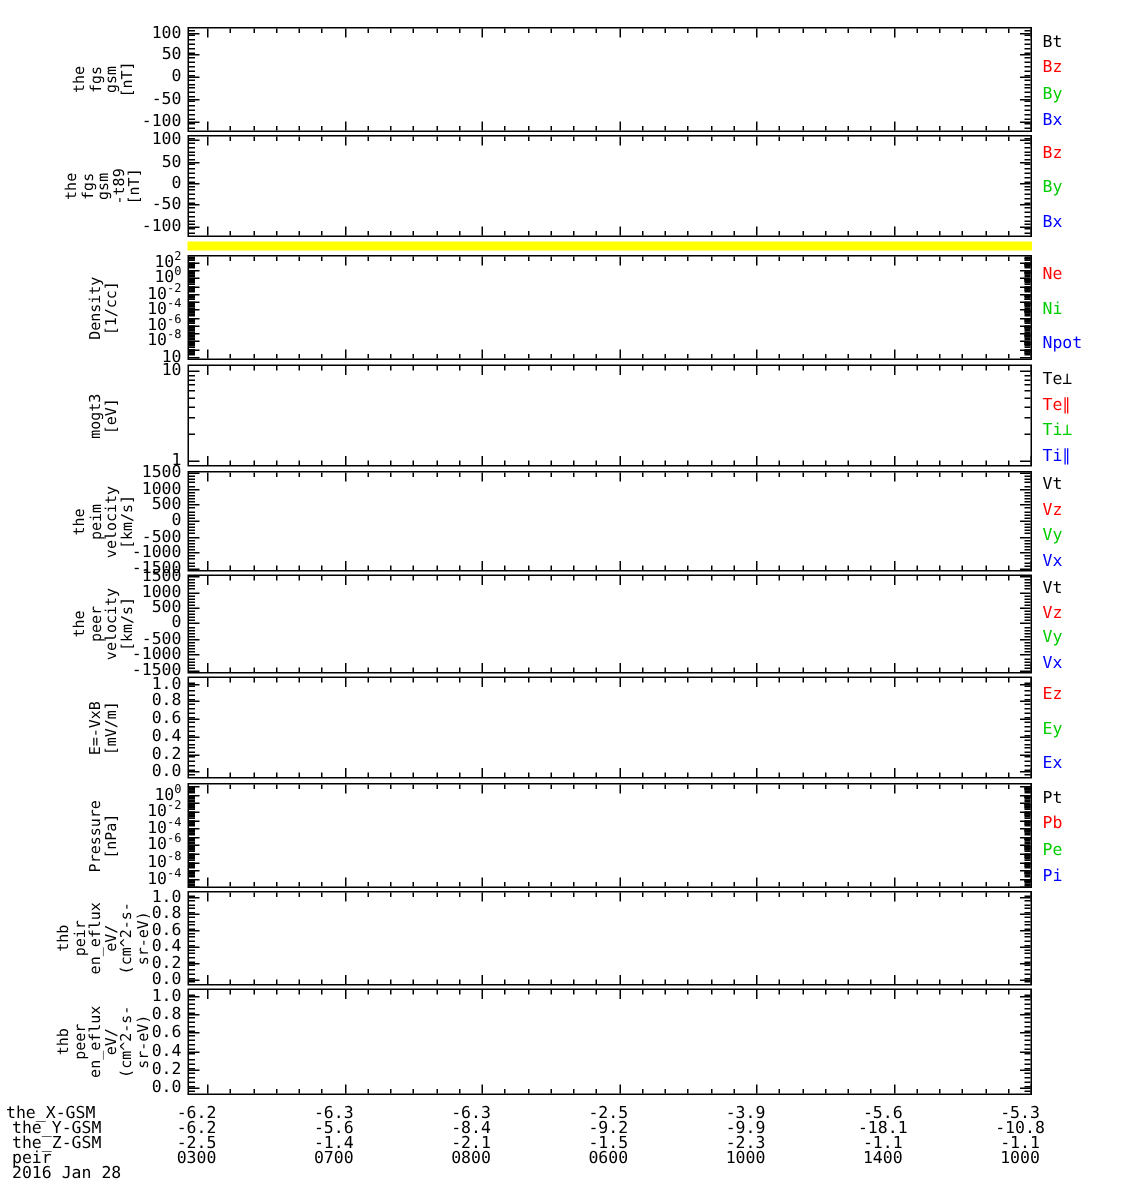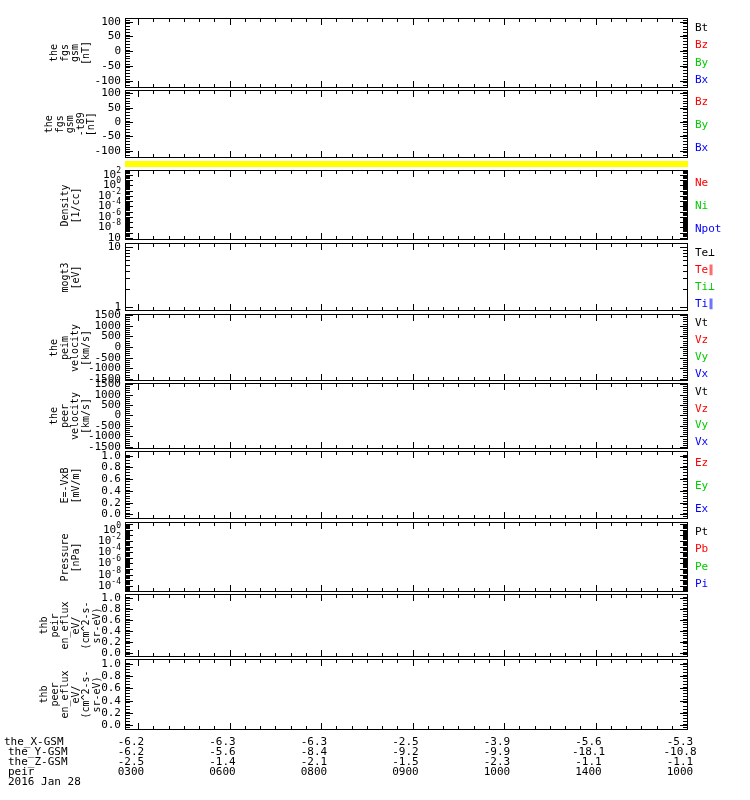--- a/index.html
+++ b/index.html
@@ -1785,21 +1785,21 @@
       <div class="foot-label" style="left: 8px; top: 757px;">the_Z-GSM</div>
       <div class="foot-val" style="left: 131px; top: 757px;">-2.5</div>
       <div class="foot-val" style="left: 222.5px; top: 757px;">-1.4</div>
       <div class="foot-val" style="left: 314px; top: 757px;">-2.1</div>
       <div class="foot-val" style="left: 405.5px; top: 757px;">-1.5</div>
       <div class="foot-val" style="left: 497px; top: 757px;">-2.3</div>
       <div class="foot-val" style="left: 588.5px; top: 757px;">-1.1</div>
       <div class="foot-val" style="left: 680px; top: 757px;">-1.1</div>
       <div class="foot-label" style="left: 8px; top: 767px;">peir</div>
       <div class="foot-val" style="left: 131px; top: 767px;">0300</div>
-      <div class="foot-val" style="left: 222.5px; top: 767px;">0600</div>
+      <div class="foot-val" style="left: 222.5px; top: 767px;">0700</div>
       <div class="foot-val" style="left: 314px; top: 767px;">0800</div>
-      <div class="foot-val" style="left: 405.5px; top: 767px;">0900</div>
+      <div class="foot-val" style="left: 405.5px; top: 767px;">0600</div>
       <div class="foot-val" style="left: 497px; top: 767px;">1000</div>
       <div class="foot-val" style="left: 588.5px; top: 767px;">1400</div>
       <div class="foot-val" style="left: 680px; top: 767px;">1000</div>
       <div class="foot-label" style="left: 8px; top: 777px;">2016 Jan 28</div>
     </div>
 </div>
 
 </body></html>

